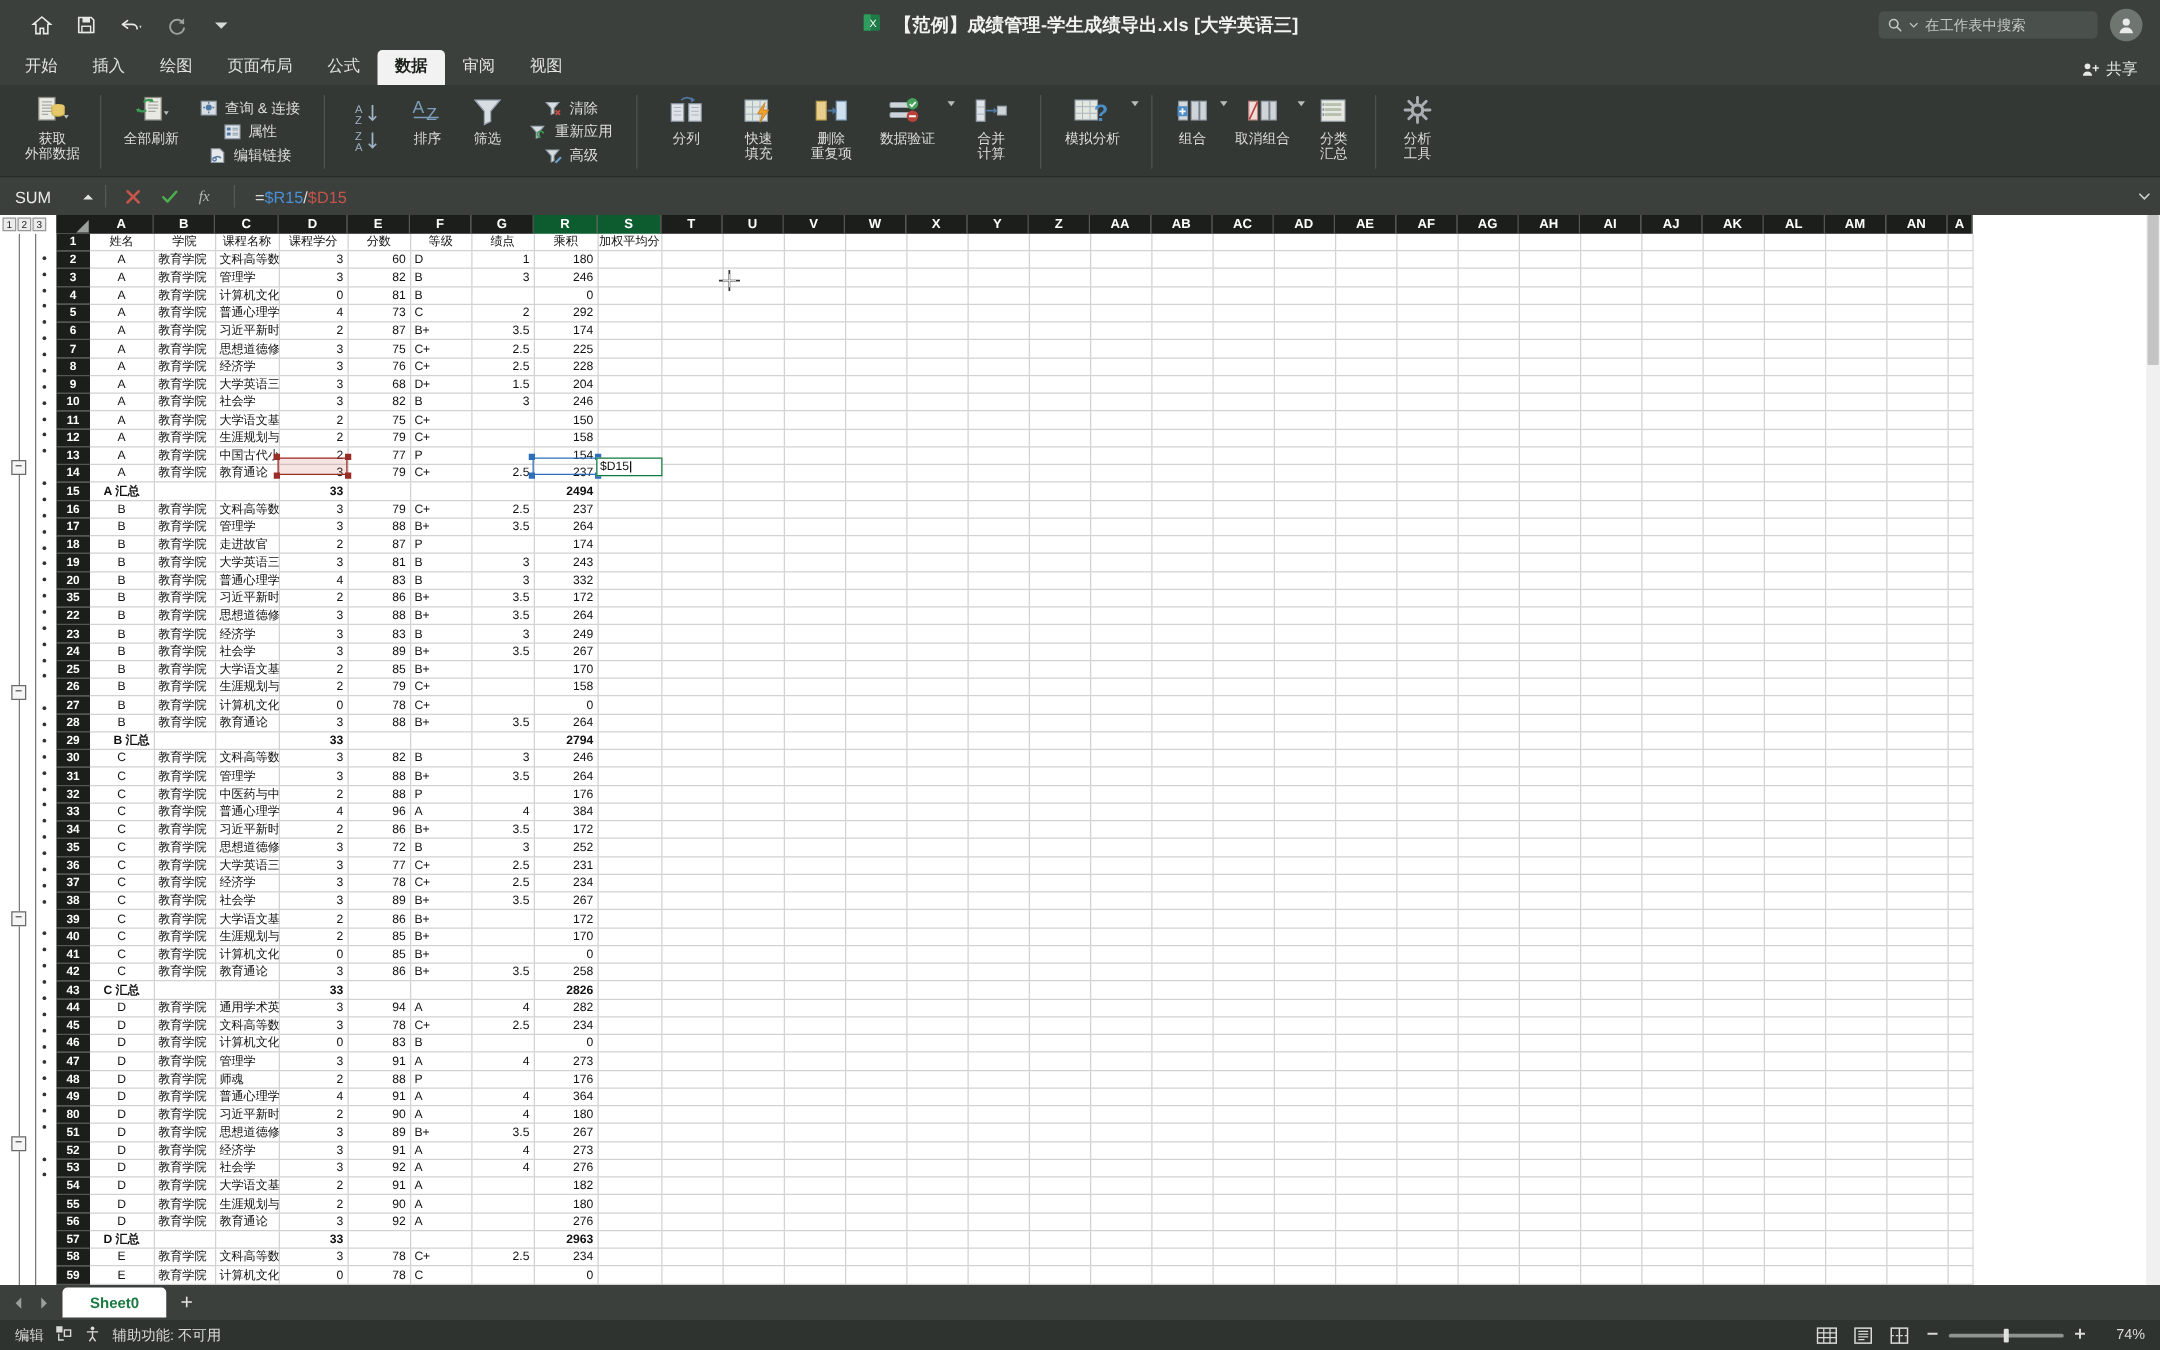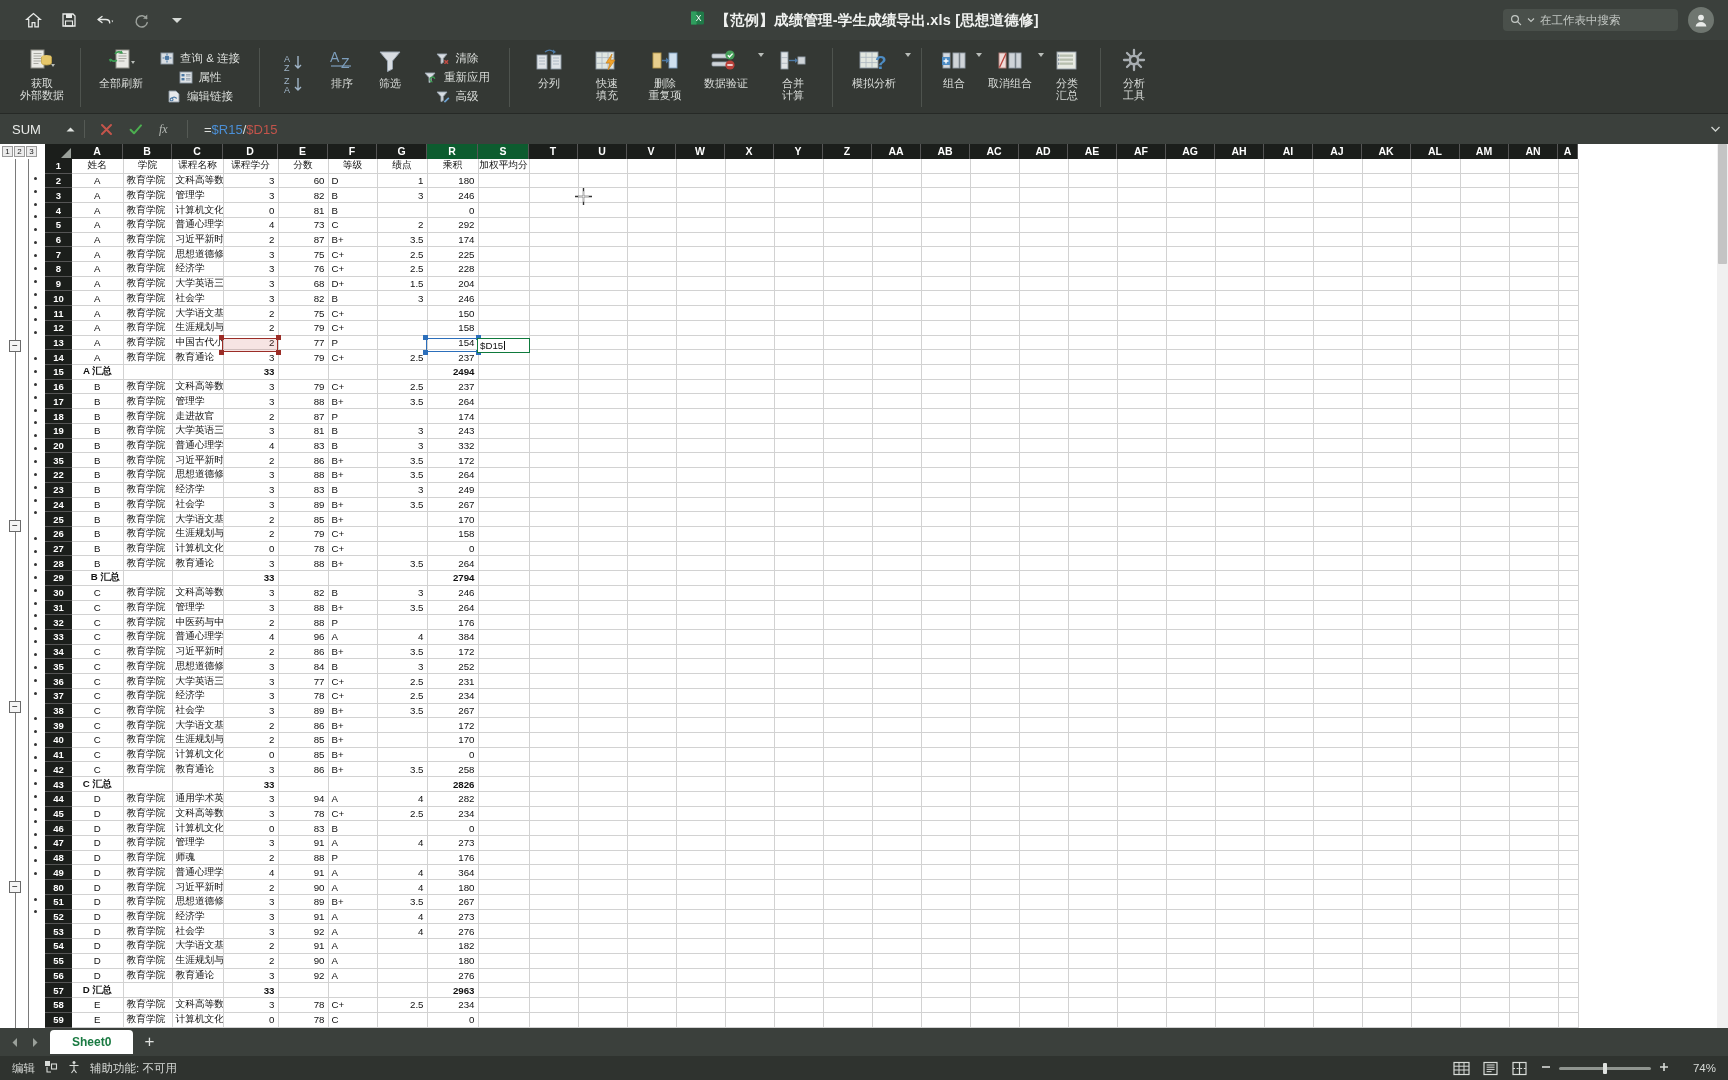--- a/index.html
+++ b/index.html
@@ -143,21 +143,21 @@
     </div>
 
     <div class="title-center">
       <span>
         <svg width="18" height="18" viewBox="0 0 18 18">
             <rect x="2" y="2.5" width="13" height="13" rx="1.5" fill="#1f7a48"></rect>
             <rect x="2" y="2.5" width="5.5" height="13" fill="#2f9d5e"></rect>
             <text x="9.5" y="12.4" font-size="8.5" fill="#fff" font-family="Liberation Sans" text-anchor="middle">X</text>
           </svg>
       </span>
-      <span class="title-text">【范例】成绩管理-学生成绩导出.xls [思想道德修]</span>
+      <span class="title-text">【范例】成绩管理-学生成绩导出.xls [大学英语三]</span>
     </div>
 
     <div class="title-right">
       <div class="searchbox">
         <svg width="12" height="12" viewBox="0 0 12 12">
             <circle cx="5" cy="5" r="3.4" fill="none" stroke="#c3c8c4" stroke-width="1.2"></circle>
             <path d="M7.6 7.6 10.6 10.6" stroke="#c3c8c4" stroke-width="1.3" stroke-linecap="round"></path>
           </svg>
         <svg width="8" height="8" viewBox="0 0 8 8">
             <path d="M1 2.5 4 5.5 7 2.5" fill="none" stroke="#c3c8c4" stroke-width="1.1"></path>
@@ -166,20 +166,38 @@
       </div>
       <div class="avatar">
         <svg width="16" height="16" viewBox="0 0 16 16">
             <circle cx="8" cy="5.6" r="2.9" fill="#e9ebe9"></circle>
             <path d="M2.6 14.5c.4-3 2.7-4.6 5.4-4.6s5 1.6 5.4 4.6z" fill="#e9ebe9"></path>
           </svg>
       </div>
     </div>
   </div>
 
+  <div class="tabbar">
+    <div class="tab">开始</div>
+    <div class="tab">插入</div>
+    <div class="tab">绘图</div>
+    <div class="tab">页面布局</div>
+    <div class="tab">公式</div>
+    <div class="tab active">数据</div>
+    <div class="tab">审阅</div>
+    <div class="tab">视图</div>
+    <div class="share">
+      <svg width="15" height="13" viewBox="0 0 15 13">
+          <circle cx="5" cy="4" r="2.3" fill="#e5e8e5"></circle>
+          <path d="M1.2 11.6c.3-2.2 1.9-3.4 3.8-3.4s3.5 1.2 3.8 3.4z" fill="#e5e8e5"></path>
+          <path d="M11.6 3.3v4.2M9.5 5.4h4.2" stroke="#e5e8e5" stroke-width="1.2" stroke-linecap="round"></path>
+        </svg>
+      <span>共享</span>
+    </div>
+  </div>
 
   <div class="ribbon">
 
     <div class="rgroup">
       <div class="bigbtn" style="width:56px">
         <div class="ic">
           <svg width="30" height="26" viewBox="0 0 30 26">
               <rect x="4" y="2" width="13" height="18" fill="#e9e9e4" stroke="#8d8d86" stroke-width="1"></rect>
               <path d="M6.5 5.5h8M6.5 8h8M6.5 10.5h8M6.5 13h8M6.5 15.5h5" stroke="#a9a9a2" stroke-width="1"></path>
               <ellipse cx="19.5" cy="9" rx="5" ry="1.9" fill="#e6c76a"></ellipse>
@@ -1736,21 +1754,21 @@
               <td class="cell txt" style="width: 49px; max-width: 49px;"></td>
               <td class="cell txt" style="width: 49px; max-width: 49px;"></td>
               <td class="cell txt" style="width: 20px; max-width: 20px;"></td>
             </tr>
             <tr class="row">
               <td class="rh">35</td>
               <td class="cell ctr" style="width: 51px; max-width: 51px;">C</td>
               <td class="cell txt" style="width: 49px; max-width: 49px;">教育学院</td>
               <td class="cell txt" style="width: 51px; max-width: 51px;">思想道德修</td>
               <td class="cell num" style="width: 55px; max-width: 55px;">3</td>
-              <td class="cell num" style="width: 50px; max-width: 50px;">84</td>
+              <td class="cell num" style="width: 50px; max-width: 50px;">72</td>
               <td class="cell txt" style="width: 49px; max-width: 49px;">B</td>
               <td class="cell num" style="width: 50px; max-width: 50px;">3</td>
               <td class="cell num" style="width: 51px; max-width: 51px;">252</td>
               <td class="cell txt" style="width: 51px; max-width: 51px;"></td>
               <td class="cell txt" style="width: 49px; max-width: 49px;"></td>
               <td class="cell txt" style="width: 49px; max-width: 49px;"></td>
               <td class="cell txt" style="width: 49px; max-width: 49px;"></td>
               <td class="cell txt" style="width: 49px; max-width: 49px;"></td>
               <td class="cell txt" style="width: 49px; max-width: 49px;"></td>
               <td class="cell txt" style="width: 49px; max-width: 49px;"></td>

